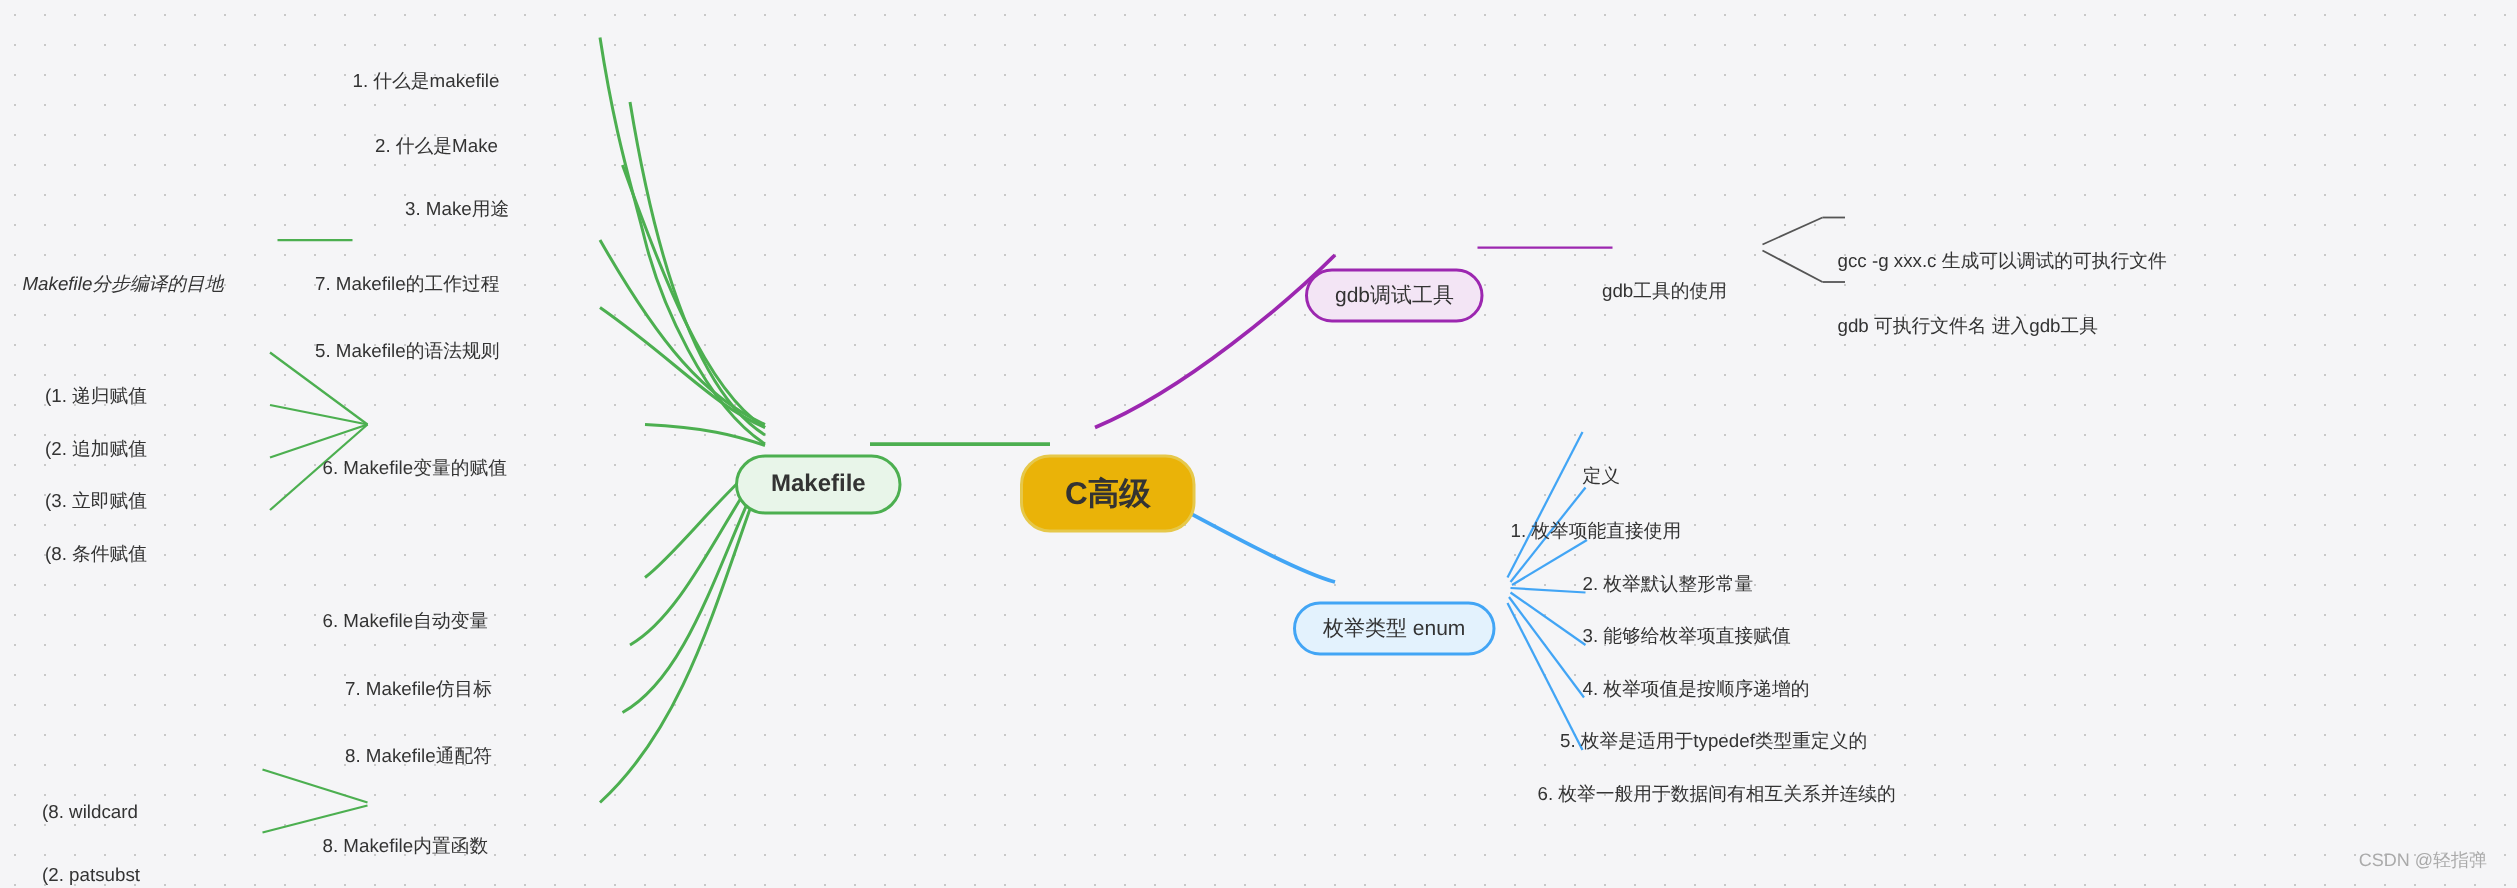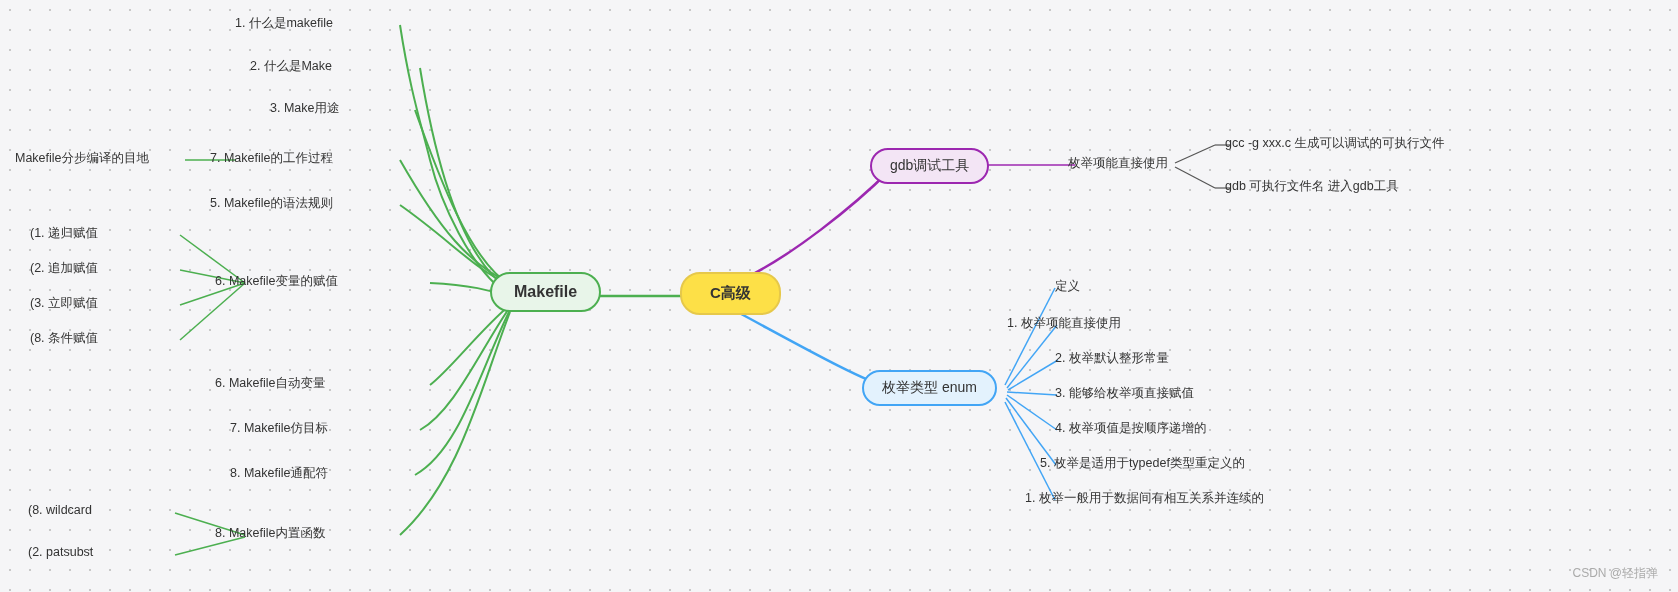--- a/index.html
+++ b/index.html
@@ -23,35 +23,36 @@
     }
 
     .node {
       position: absolute;
       display: flex;
       align-items: center;
       justify-content: center;
       white-space: nowrap;
       font-size: 13px;
       color: #333;
+      margin-top: 31px;
     }
 
     .node-box {
       border-radius: 20px;
       padding: 6px 18px;
       font-size: 15px;
       font-weight: 500;
       border: 2px solid;
     }
 
     .node-c-high {
-      background: #fde047;
+      background: #eab308;
       border-color: #e6c84a;
       color: #333;
-      font-size: 15px;
+      font-size: 21px;
       font-weight: 600;
       padding: 10px 28px;
     }
 
     .node-makefile {
       background: #e8f5e9;
       border-color: #4caf50;
       color: #333;
       font-size: 16px;
       font-weight: 600;
@@ -164,21 +165,21 @@
 <div class="node text-node" style="left:270px; top:100px;">
   <span>3. Make用途</span>
 </div>
 <div class="node text-node" style="left:210px; top:150px;">
   <span>7. Makefile的工作过程</span>
 </div>
 <div class="node text-node" style="left:210px; top:195px;">
   <span>5. Makefile的语法规则</span>
 </div>
 
-<div class="node text-node" style="left:15px; top:150px;">
+<div class="node text-node" style="left:15px; top:150px;font-style:italic;">
   <span>Makefile分步编译的目地</span>
 </div>
 
 <div class="node text-node" style="left:215px; top:273px;">
   <span>6. Makefile变量的赋值</span>
 </div>
 
 <div class="node text-node" style="left:30px; top:225px;">
   <span>(1. 递归赋值</span>
 </div>
@@ -207,21 +208,21 @@
 </div>
 
 <div class="node text-node" style="left:28px; top:503px;">
   <span>(8. wildcard</span>
 </div>
 <div class="node text-node" style="left:28px; top:545px;">
   <span>(2. patsubst</span>
 </div>
 
 <div class="node text-node" style="left:1068px; top:155px;">
-  <span>枚举项能直接使用</span>
+  <span>gdb工具的使用</span>
 </div>
 
 <div class="node text-node" style="left:1225px; top:135px;">
   <span>gcc -g xxx.c 生成可以调试的可执行文件</span>
 </div>
 <div class="node text-node" style="left:1225px; top:178px;">
   <span>gdb 可执行文件名 进入gdb工具</span>
 </div>
 
 <div class="node text-node" style="left:1055px; top:278px;">
@@ -236,16 +237,16 @@
 <div class="node text-node" style="left:1055px; top:385px;">
   <span>3. 能够给枚举项直接赋值</span>
 </div>
 <div class="node text-node" style="left:1055px; top:420px;">
   <span>4. 枚举项值是按顺序递增的</span>
 </div>
 <div class="node text-node" style="left:1040px; top:455px;">
   <span>5. 枚举是适用于typedef类型重定义的</span>
 </div>
 <div class="node text-node" style="left:1025px; top:490px;">
-  <span>1. 枚举一般用于数据间有相互关系并连续的</span>
+  <span>6. 枚举一般用于数据间有相互关系并连续的</span>
 </div>
 
 <div class="watermark">CSDN @轻指弹</div>
 
 </body></html>

